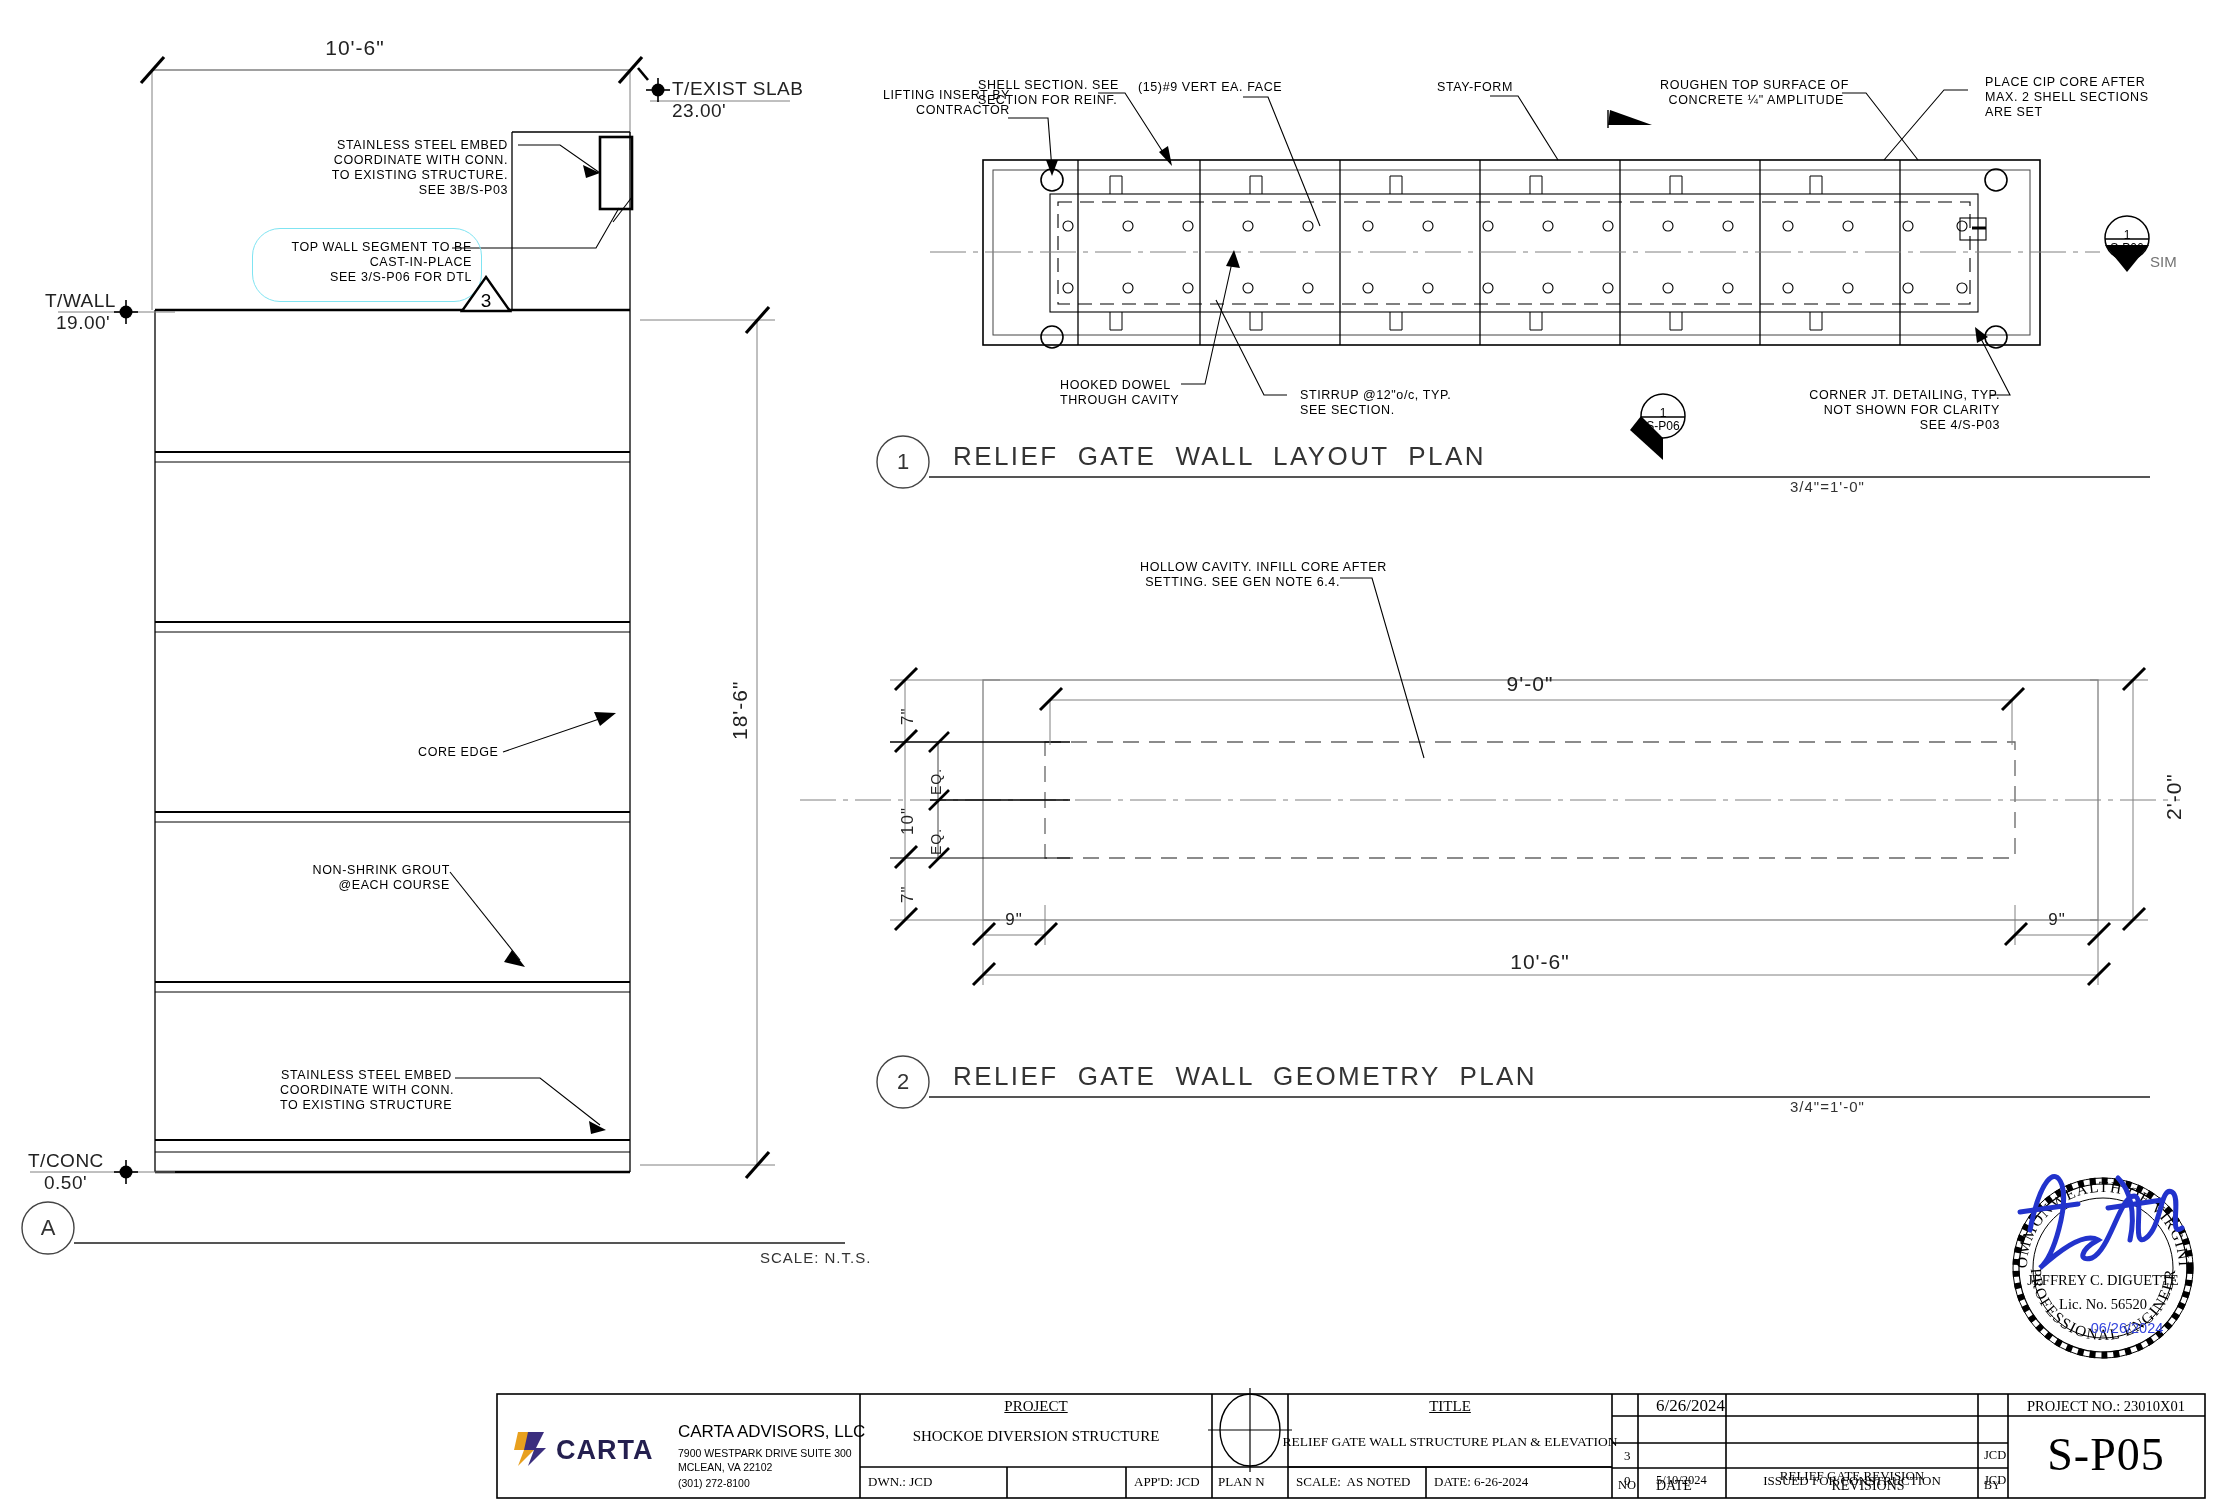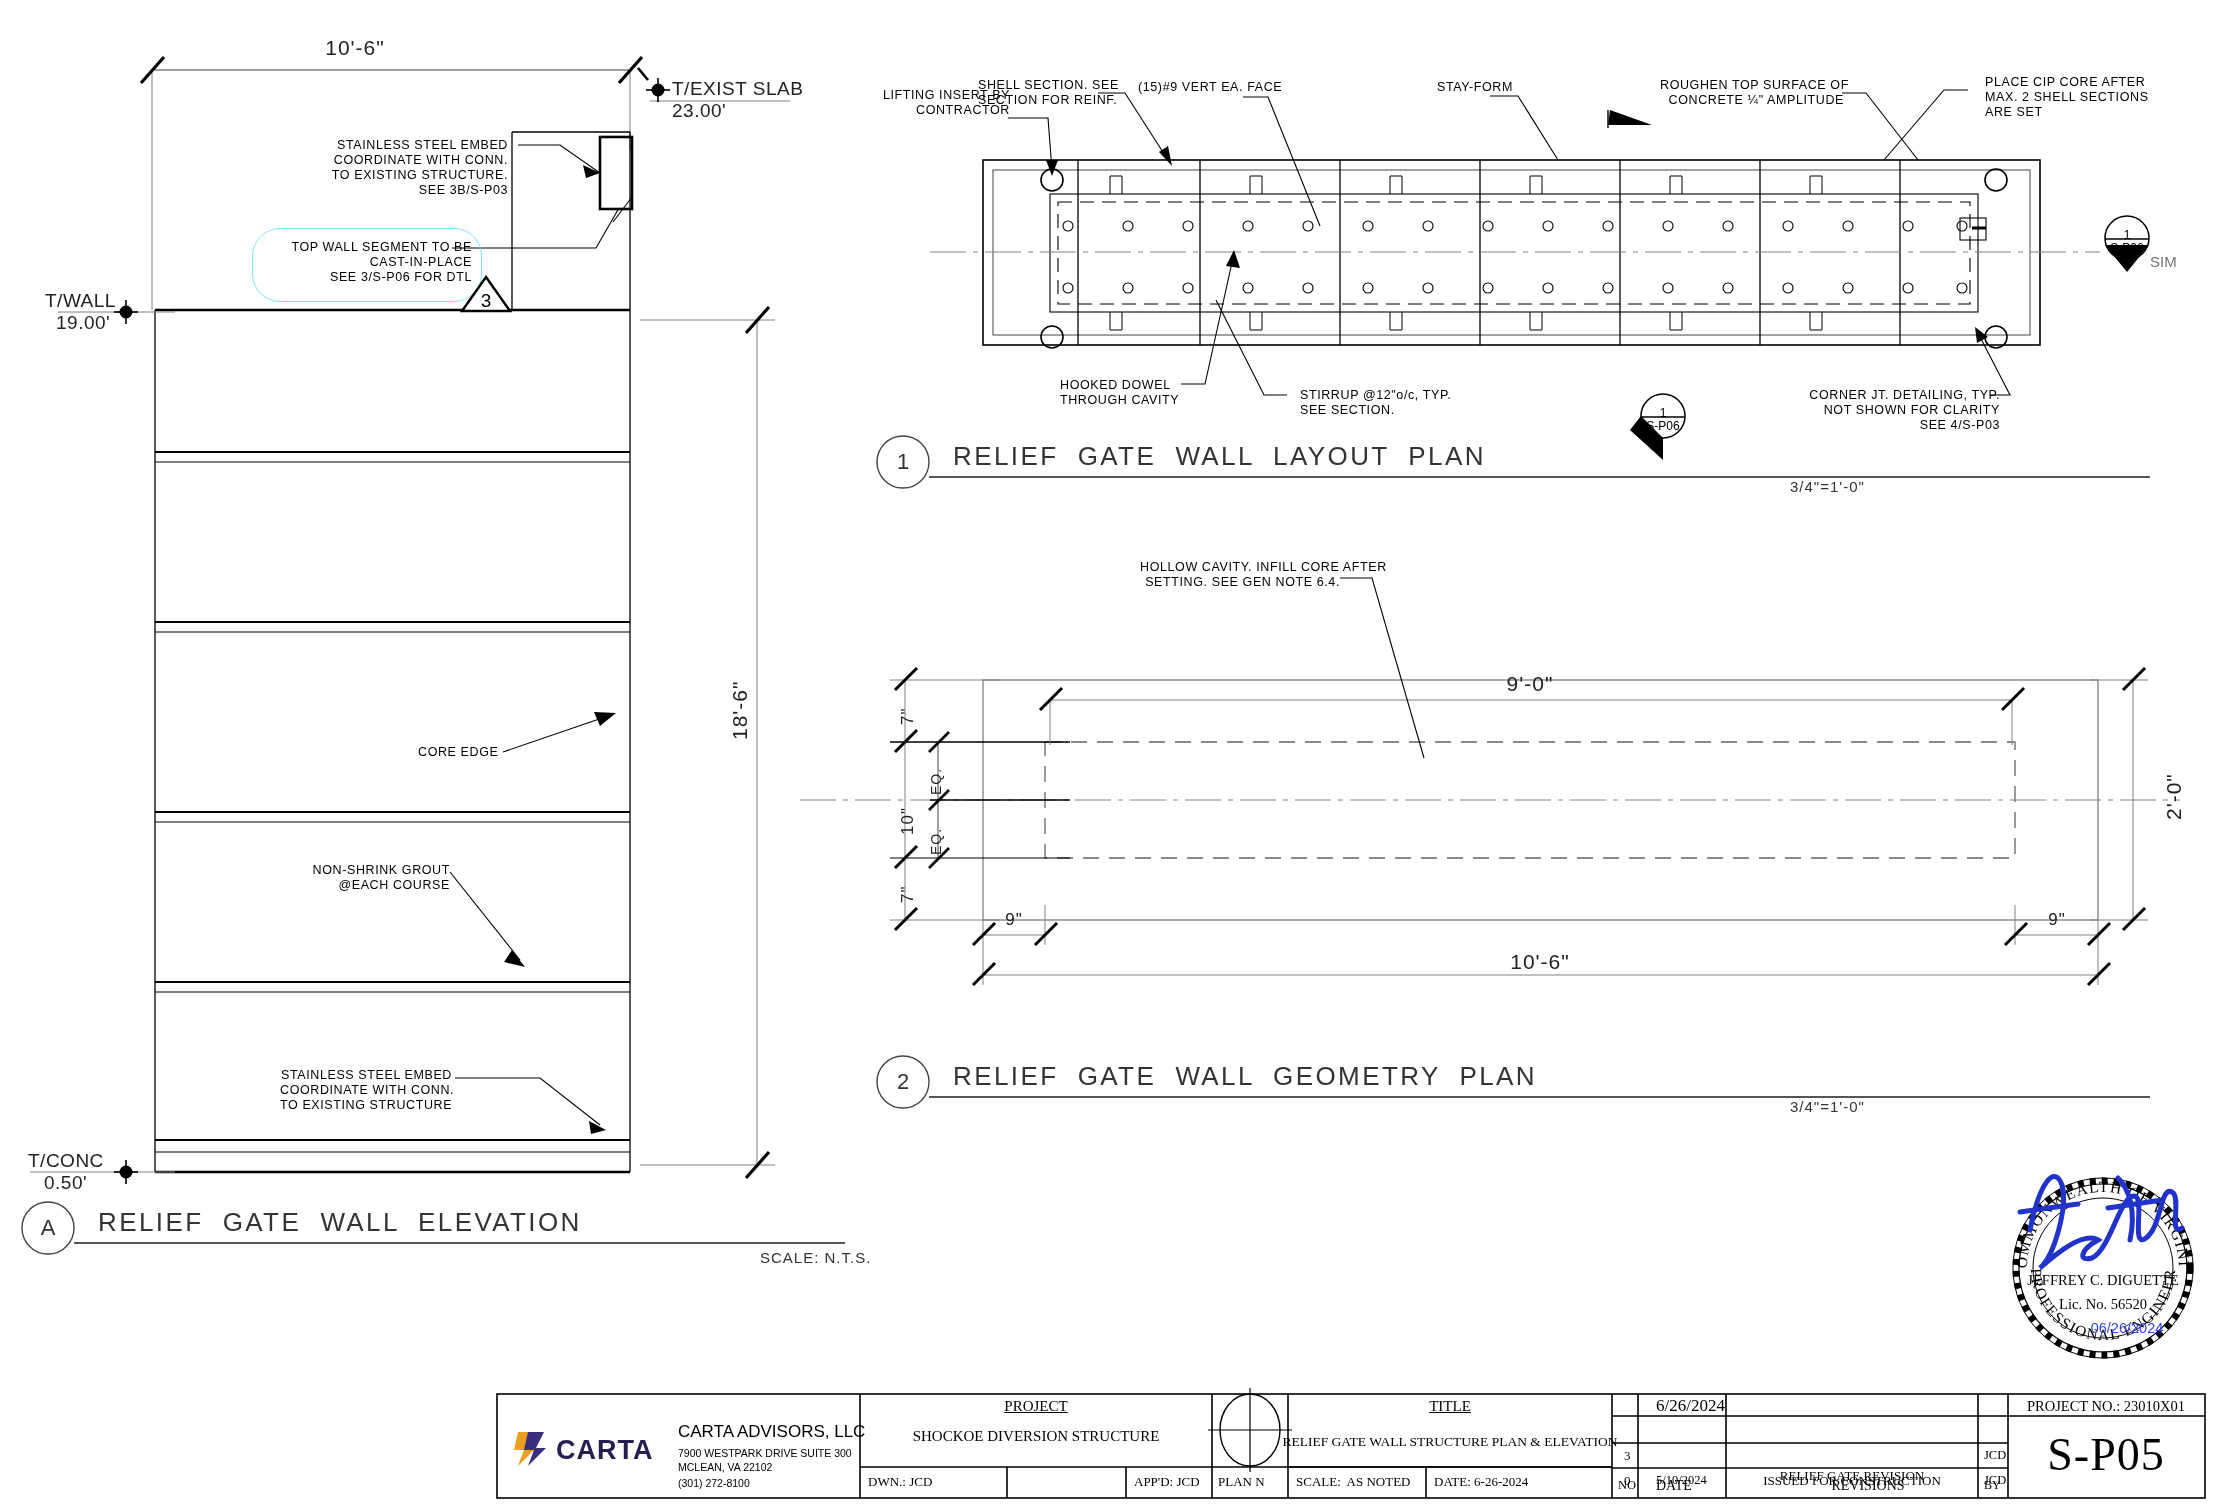--- a/index.html
+++ b/index.html
@@ -358,21 +358,20 @@
 
   <div class="note" style="left:418px;top:745px;">CORE EDGE</div>
   <div class="note r" style="left:290px;top:863px;width:160px;">NON-SHRINK GROUT
 @EACH COURSE</div>
   <div class="note r" style="left:280px;top:1068px;width:172px;">STAINLESS STEEL EMBED
 COORDINATE WITH CONN.
 TO EXISTING STRUCTURE</div>
 
   <div style="position:absolute;left:48px;top:1228px;transform:translate(-50%,-50%);
               font-size:22px;color:#333;">A</div>
-  <div class="vtitle" style="left:98px;top:1207px;">RELIEF  GATE  WALL  ELEVATION</div>
   <div class="vscale" style="left:760px;top:1249px;">SCALE: N.T.S.</div>
 
   <div class="note r" style="left:848px;top:88px;width:162px;">LIFTING INSERT BY
 CONTRACTOR</div>
   <div class="note" style="left:978px;top:78px;">SHELL SECTION. SEE
 SECTION FOR REINF.</div>
   <div class="note" style="left:1138px;top:80px;">(15)#9 VERT EA. FACE</div>
   <div class="note" style="left:1437px;top:80px;">STAY-FORM</div>
   <div class="note r" style="left:1660px;top:78px;width:184px;">ROUGHEN TOP SURFACE OF
 CONCRETE ¼" AMPLITUDE</div>

